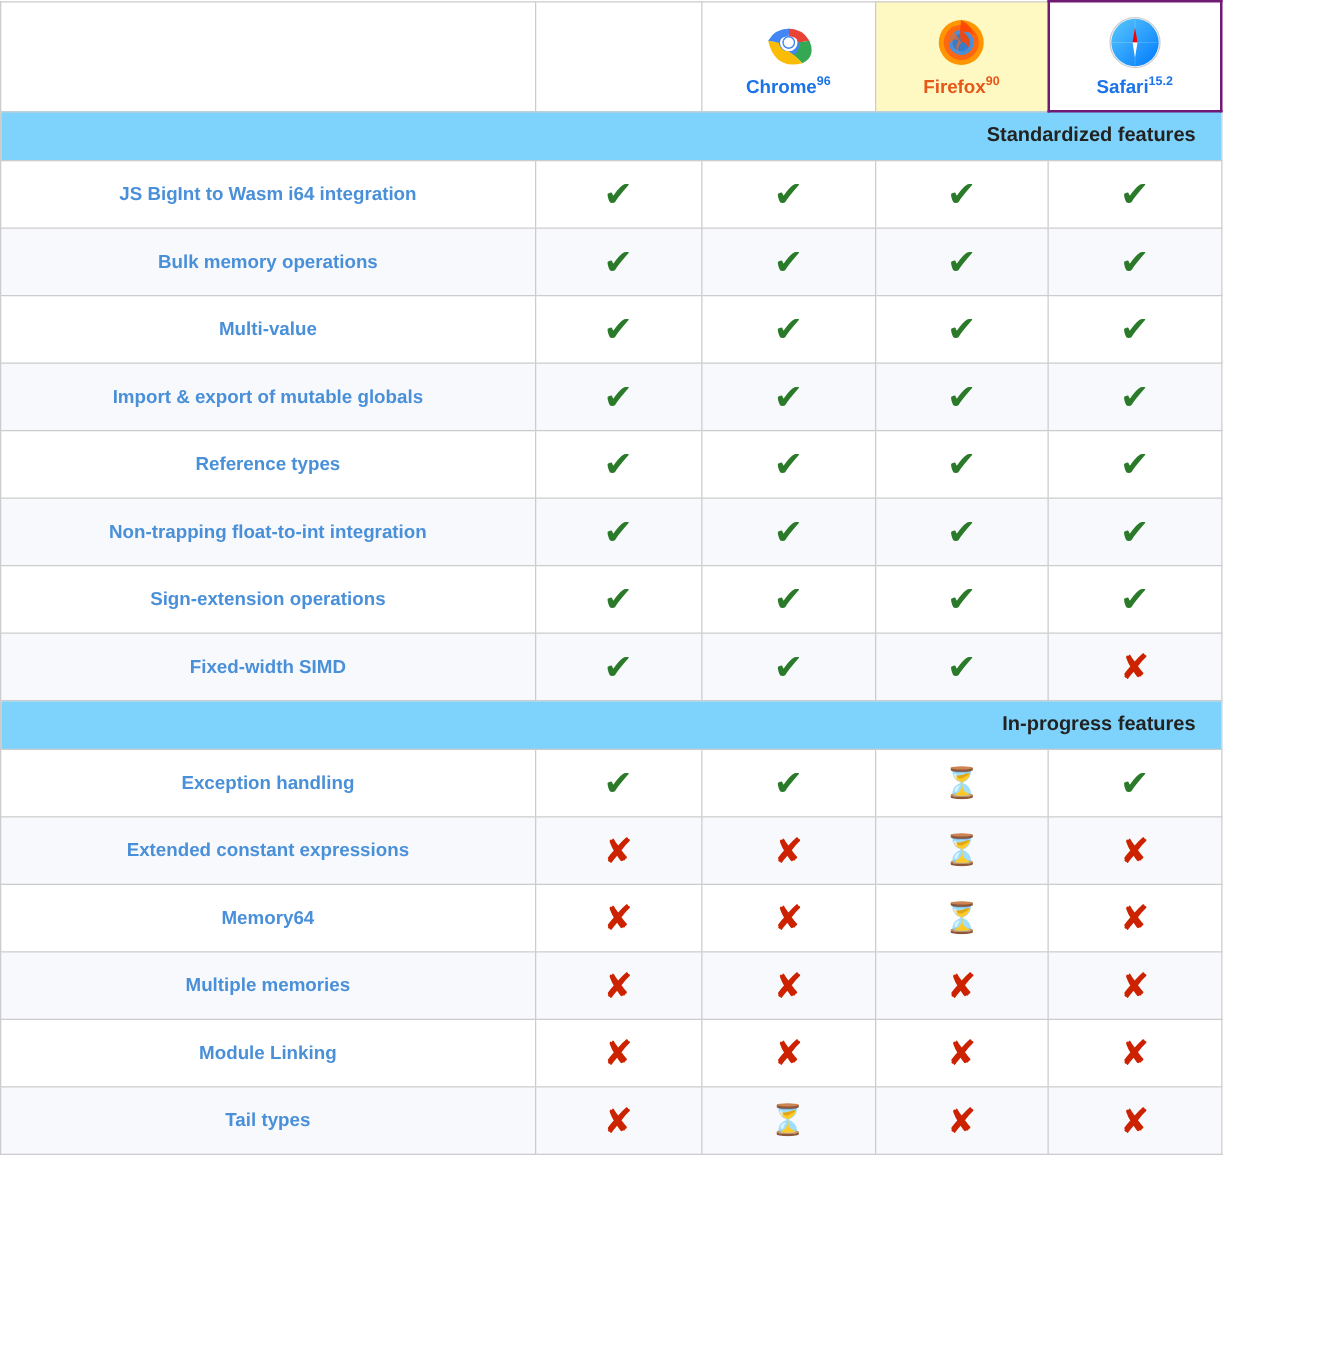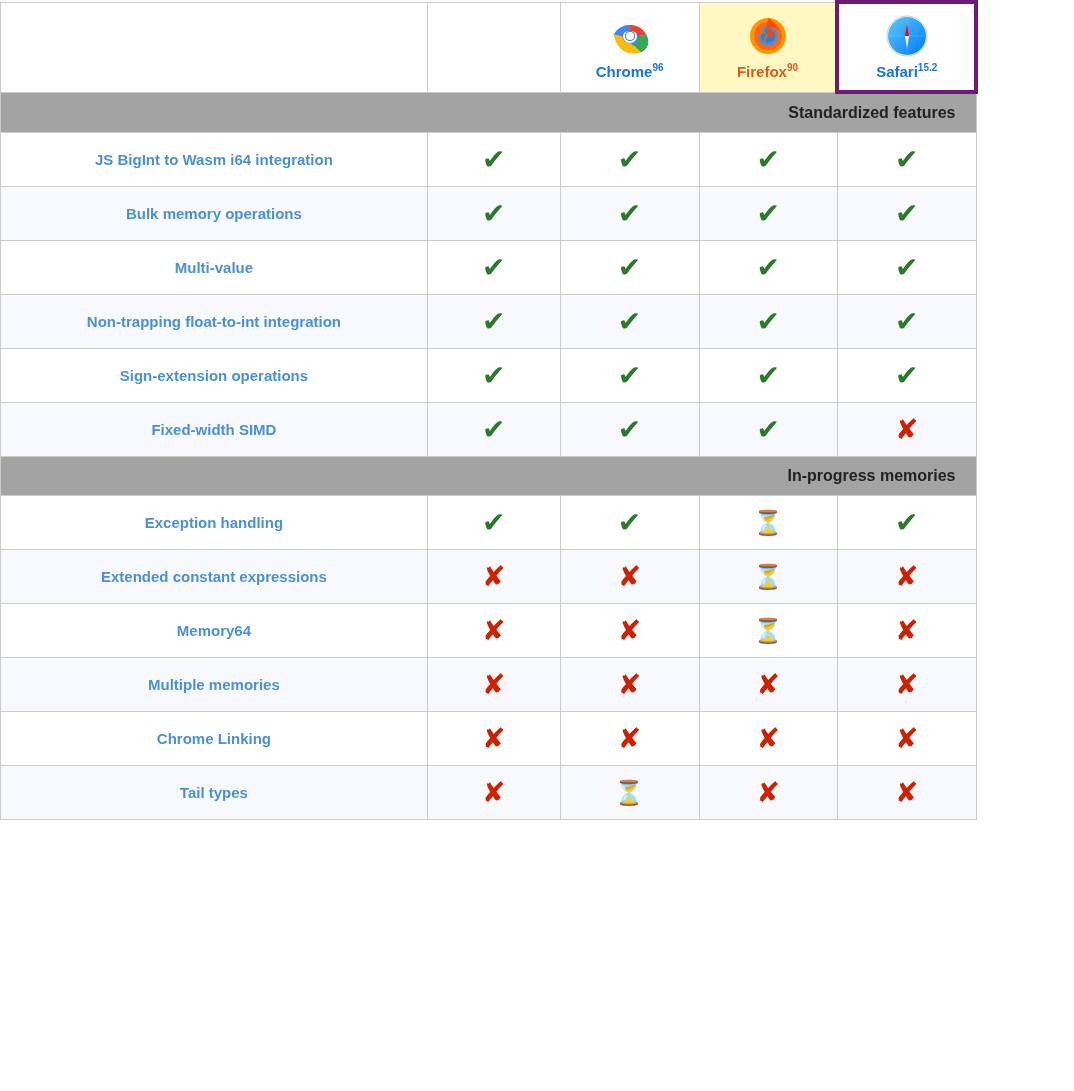--- a/index.html
+++ b/index.html
@@ -36,21 +36,21 @@
       line-height: 1.3;
     }
     .browser-name {
       font-weight: bold;
       font-size: 15px;
     }
     .chrome-color { color: #1a73e8; }
     .firefox-color { color: #e8571a; }
     .safari-color { color: #1a73e8; }
     .section-header td {
-      background: #a3a3a3;
+      background: #7dd3fc;
       font-weight: bold;
       font-size: 16px;
       color: #222;
       text-align: right;
       padding-right: 20px;
       border: 1px solid #ccc;
     }
     .feature-name {
       color: #4a90d9;
       font-weight: bold;
@@ -105,21 +105,21 @@
           <circle cx="22" cy="22" r="18" fill="#FF9500"></circle>
           <circle cx="22" cy="22" r="14" fill="#FF6611"></circle>
           <circle cx="22" cy="22" r="10" fill="#4A90D9"></circle>
           <circle cx="22" cy="22" r="7" fill="#3A7BC8"></circle>
 
           <path d="M22 4 Q30 8 32 16 Q28 12 24 14 Q30 18 28 26 Q24 20 22 22 Q20 16 22 4Z" fill="#FF4500" opacity="0.9"></path>
           <path d="M14 10 Q10 16 12 24 Q16 18 20 20 Q16 26 20 32 Q18 26 22 22" fill="#FF6611" opacity="0.7"></path>
         </svg>
         <span class="browser-name firefox-color">Firefox<sup>90</sup></span>
       </th>
-      <th class="header-cell" style="border:4px solid #701a75; background:#fff;">
+      <th class="header-cell" style="border:2px solid #701a75; background:#fff;">
         
         <svg class="safari-svg" width="44" height="44" viewBox="0 0 44 44">
           <circle cx="22" cy="22" r="20" fill="white" stroke="#ccc" stroke-width="1"></circle>
           <circle cx="22" cy="22" r="19" fill="url(#safari-grad)"></circle>
           <defs>
             <linearGradient id="safari-grad" x1="0%" y1="0%" x2="100%" y2="100%">
               <stop offset="0%" style="stop-color:#5AC8FA"></stop>
               <stop offset="100%" style="stop-color:#007AFF"></stop>
             </linearGradient>
           </defs>
@@ -153,20 +153,34 @@
         <td><span class="check">✔</span></td>
       </tr>
       <tr class="row-odd">
         <td><span class="feature-name">Multi-value</span></td>
         <td><span class="check">✔</span></td>
         <td><span class="check">✔</span></td>
         <td><span class="check">✔</span></td>
         <td><span class="check">✔</span></td>
       </tr>
       <tr class="row-even">
+        <td><span class="feature-name">Import &amp; export of mutable globals</span></td>
+        <td><span class="check">✔</span></td>
+        <td><span class="check">✔</span></td>
+        <td><span class="check">✔</span></td>
+        <td><span class="check">✔</span></td>
+      </tr>
+      <tr class="row-odd">
+        <td><span class="feature-name">Reference types</span></td>
+        <td><span class="check">✔</span></td>
+        <td><span class="check">✔</span></td>
+        <td><span class="check">✔</span></td>
+        <td><span class="check">✔</span></td>
+      </tr>
+      <tr class="row-even">
         <td><span class="feature-name">Non-trapping float-to-int integration</span></td>
         <td><span class="check">✔</span></td>
         <td><span class="check">✔</span></td>
         <td><span class="check">✔</span></td>
         <td><span class="check">✔</span></td>
       </tr>
       <tr class="row-odd">
         <td><span class="feature-name">Sign-extension operations</span></td>
         <td><span class="check">✔</span></td>
         <td><span class="check">✔</span></td>
@@ -174,21 +188,21 @@
         <td><span class="check">✔</span></td>
       </tr>
       <tr class="row-even">
         <td><span class="feature-name">Fixed-width SIMD</span></td>
         <td><span class="check">✔</span></td>
         <td><span class="check">✔</span></td>
         <td><span class="check">✔</span></td>
         <td><span class="cross">✘</span></td>
       </tr>
       <tr class="section-header">
-        <td colspan="5">In-progress memories</td>
+        <td colspan="5">In-progress features</td>
       </tr>
       <tr class="row-odd">
         <td><span class="feature-name">Exception handling</span></td>
         <td><span class="check">✔</span></td>
         <td><span class="check">✔</span></td>
         <td><span class="hourglass">⏳</span></td>
         <td><span class="check">✔</span></td>
       </tr>
       <tr class="row-even">
         <td><span class="feature-name">Extended constant expressions</span></td>
@@ -205,21 +219,21 @@
         <td><span class="cross">✘</span></td>
       </tr>
       <tr class="row-even">
         <td><span class="feature-name">Multiple memories</span></td>
         <td><span class="cross">✘</span></td>
         <td><span class="cross">✘</span></td>
         <td><span class="cross">✘</span></td>
         <td><span class="cross">✘</span></td>
       </tr>
       <tr class="row-odd">
-        <td><span class="feature-name">Chrome Linking</span></td>
+        <td><span class="feature-name">Module Linking</span></td>
         <td><span class="cross">✘</span></td>
         <td><span class="cross">✘</span></td>
         <td><span class="cross">✘</span></td>
         <td><span class="cross">✘</span></td>
       </tr>
       <tr class="row-even">
         <td><span class="feature-name">Tail types</span></td>
         <td><span class="cross">✘</span></td>
         <td><span class="hourglass">⏳</span></td>
         <td><span class="cross">✘</span></td>

